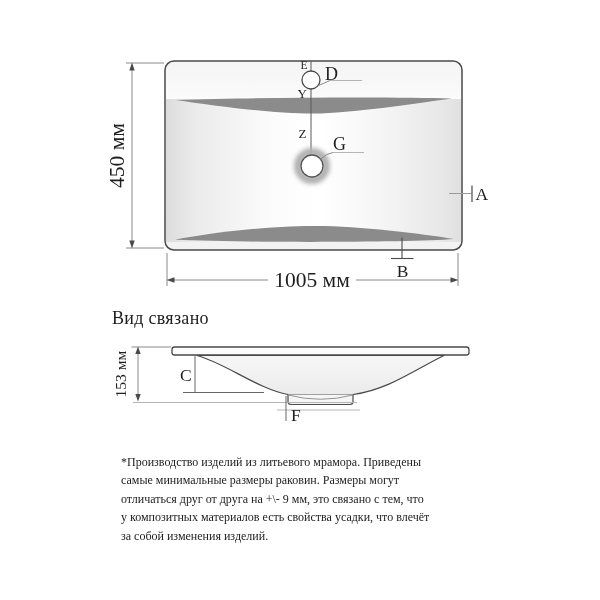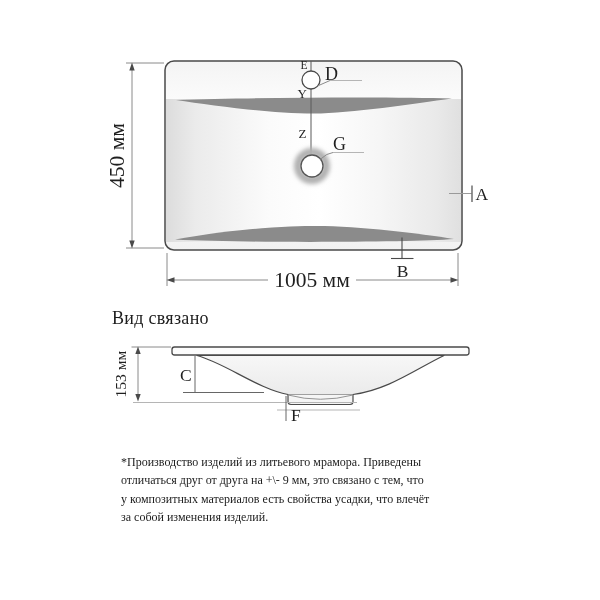--- a/index.html
+++ b/index.html
@@ -125,18 +125,19 @@
     <line x1="138" y1="350" x2="138" y2="398" stroke="#8a8a8a" stroke-width="1"></line>
     <polygon points="138,346.5 135.3,354 140.7,354" fill="#4a4a4a"></polygon>
     <polygon points="138,401.5 135.3,394 140.7,394" fill="#4a4a4a"></polygon>
     <text class="svg-label" font-size="15.5" text-anchor="middle" transform="rotate(-90 120.5 374)" x="120.5" y="379">153 мм</text>
   </svg>
 
   <div id="front-title">Вид связано</div>
 
   <div id="note">
     <div class="note-line">*Производство изделий из литьевого мрамора. Приведены</div>
+    <div class="note-line">самые минимальные размеры раковин. Размеры могут</div>
     <div class="note-line">отличаться друг от друга на +\- 9 мм, это связано с тем, что</div>
     <div class="note-line">у композитных материалов есть свойства усадки, что влечёт</div>
     <div class="note-line">за собой изменения изделий.</div>
   </div>
 
 </div>
 
 </body></html>

